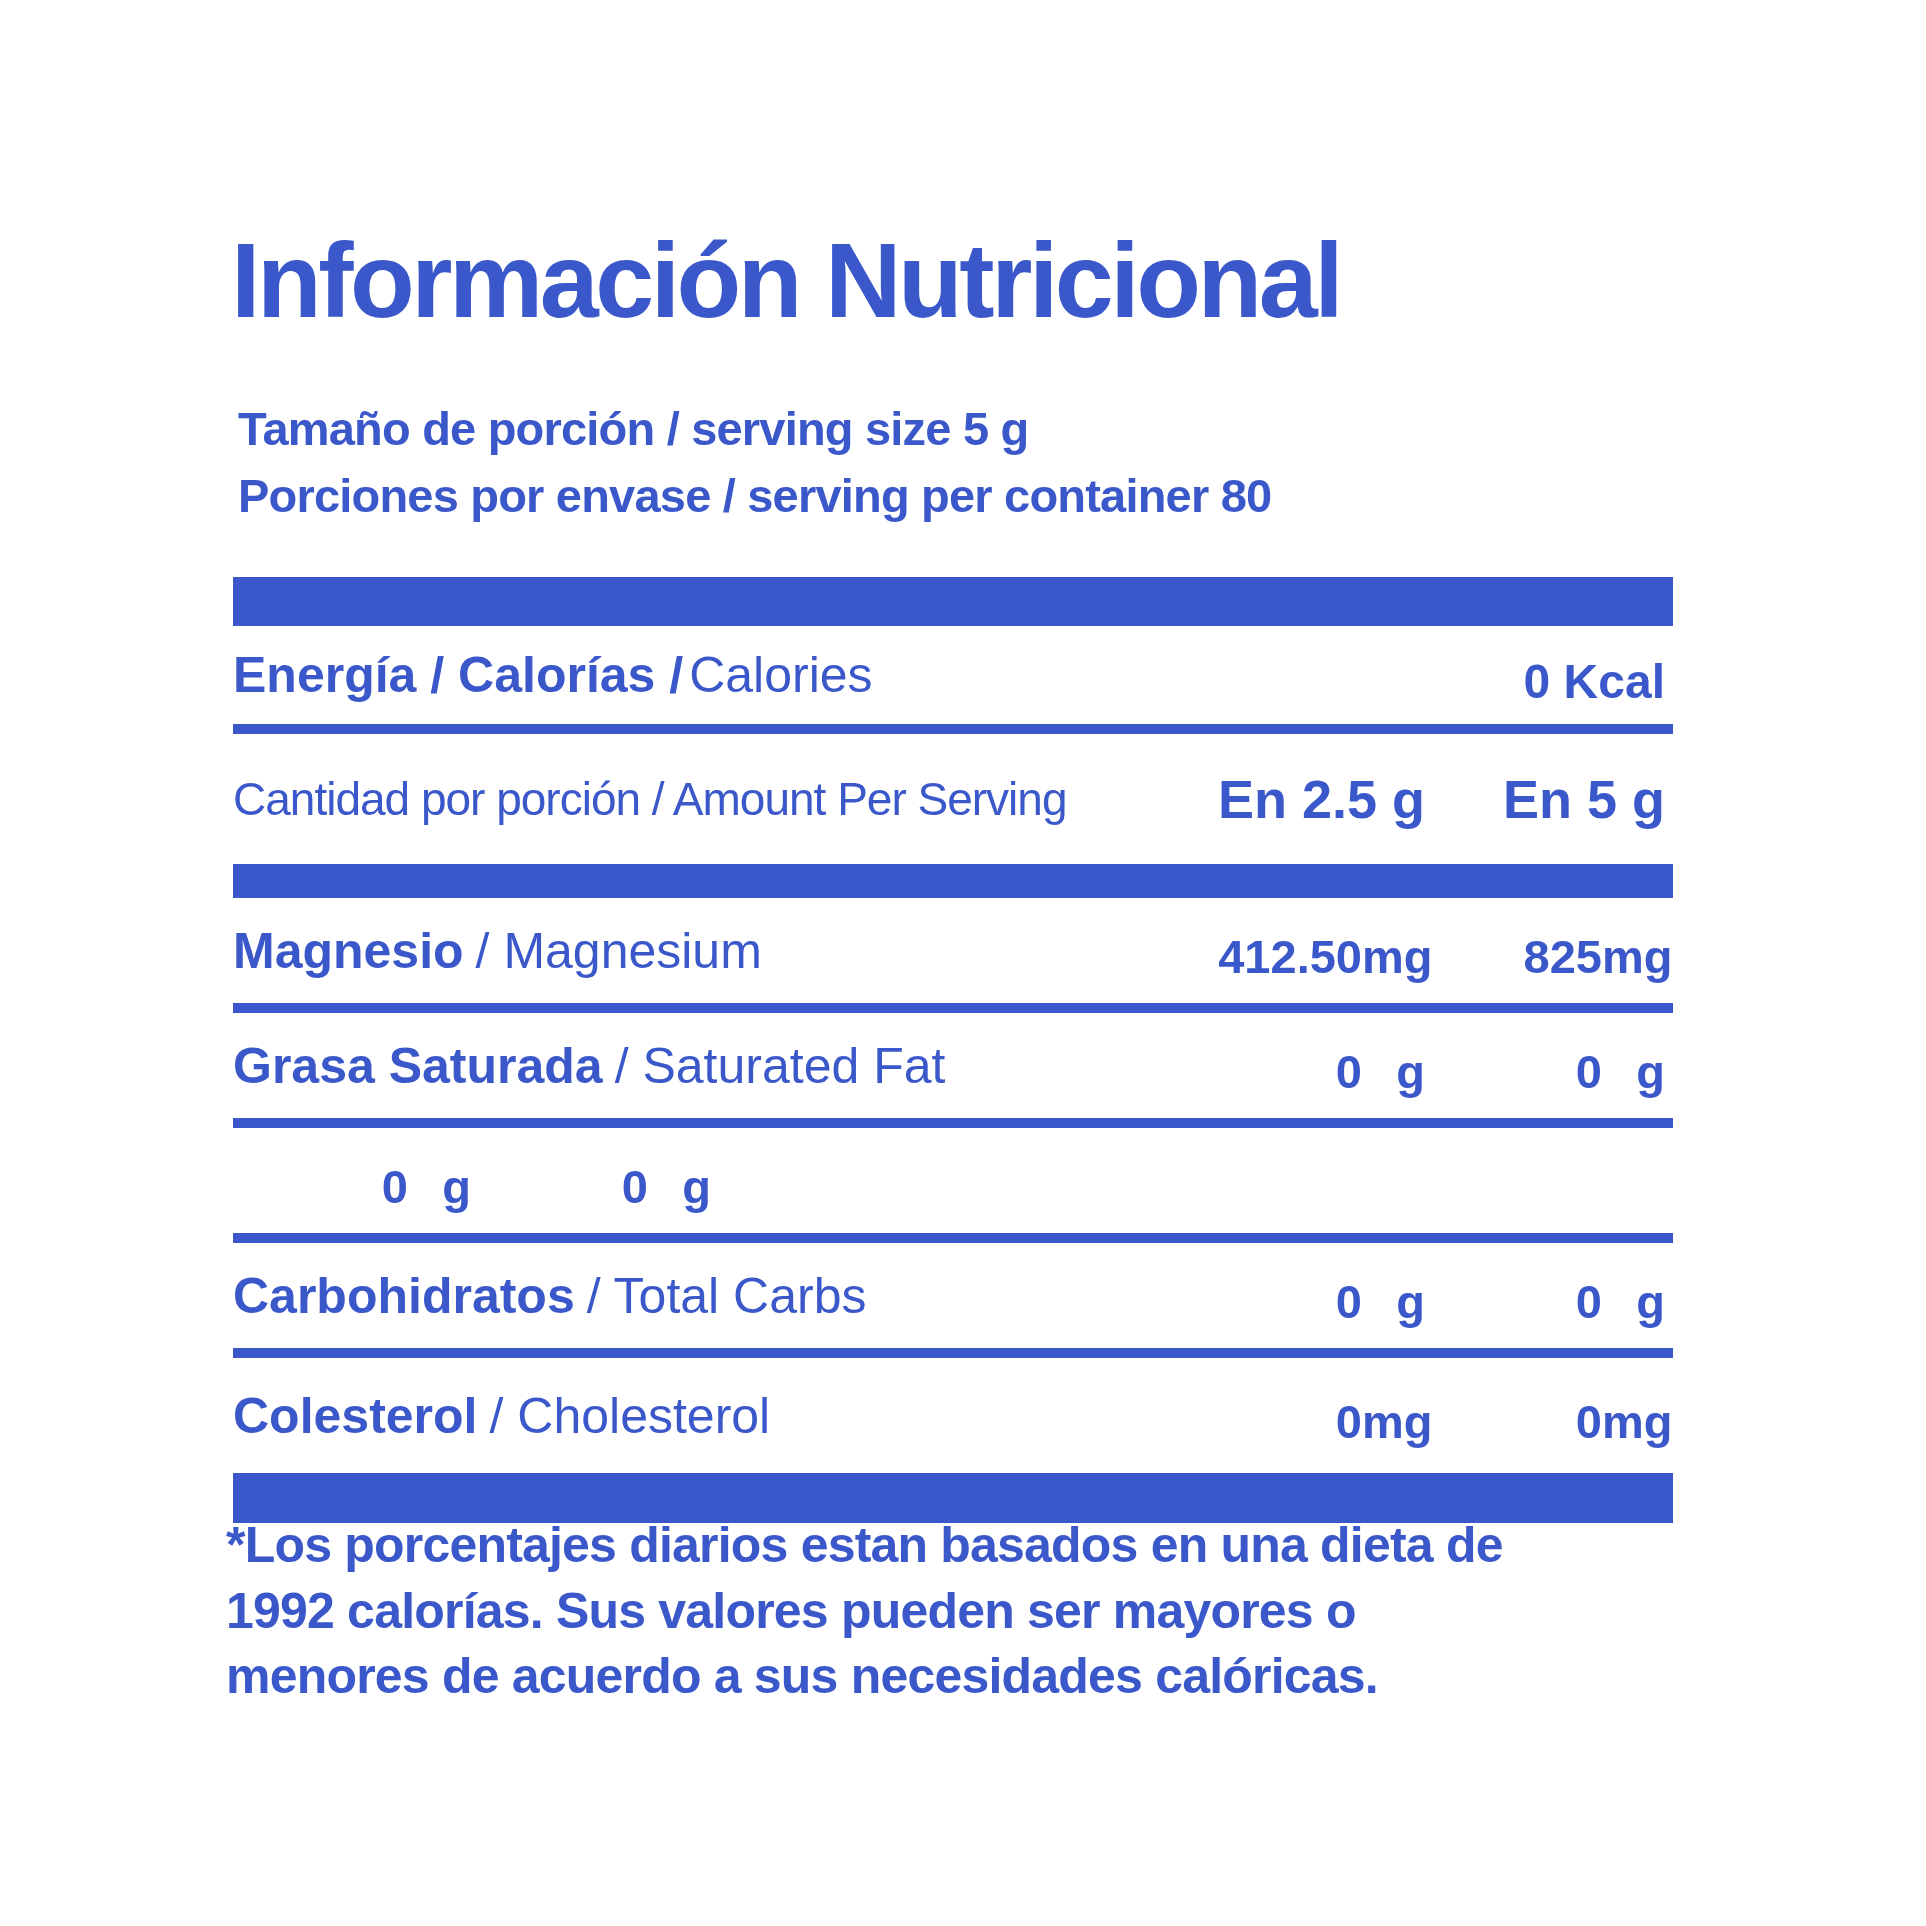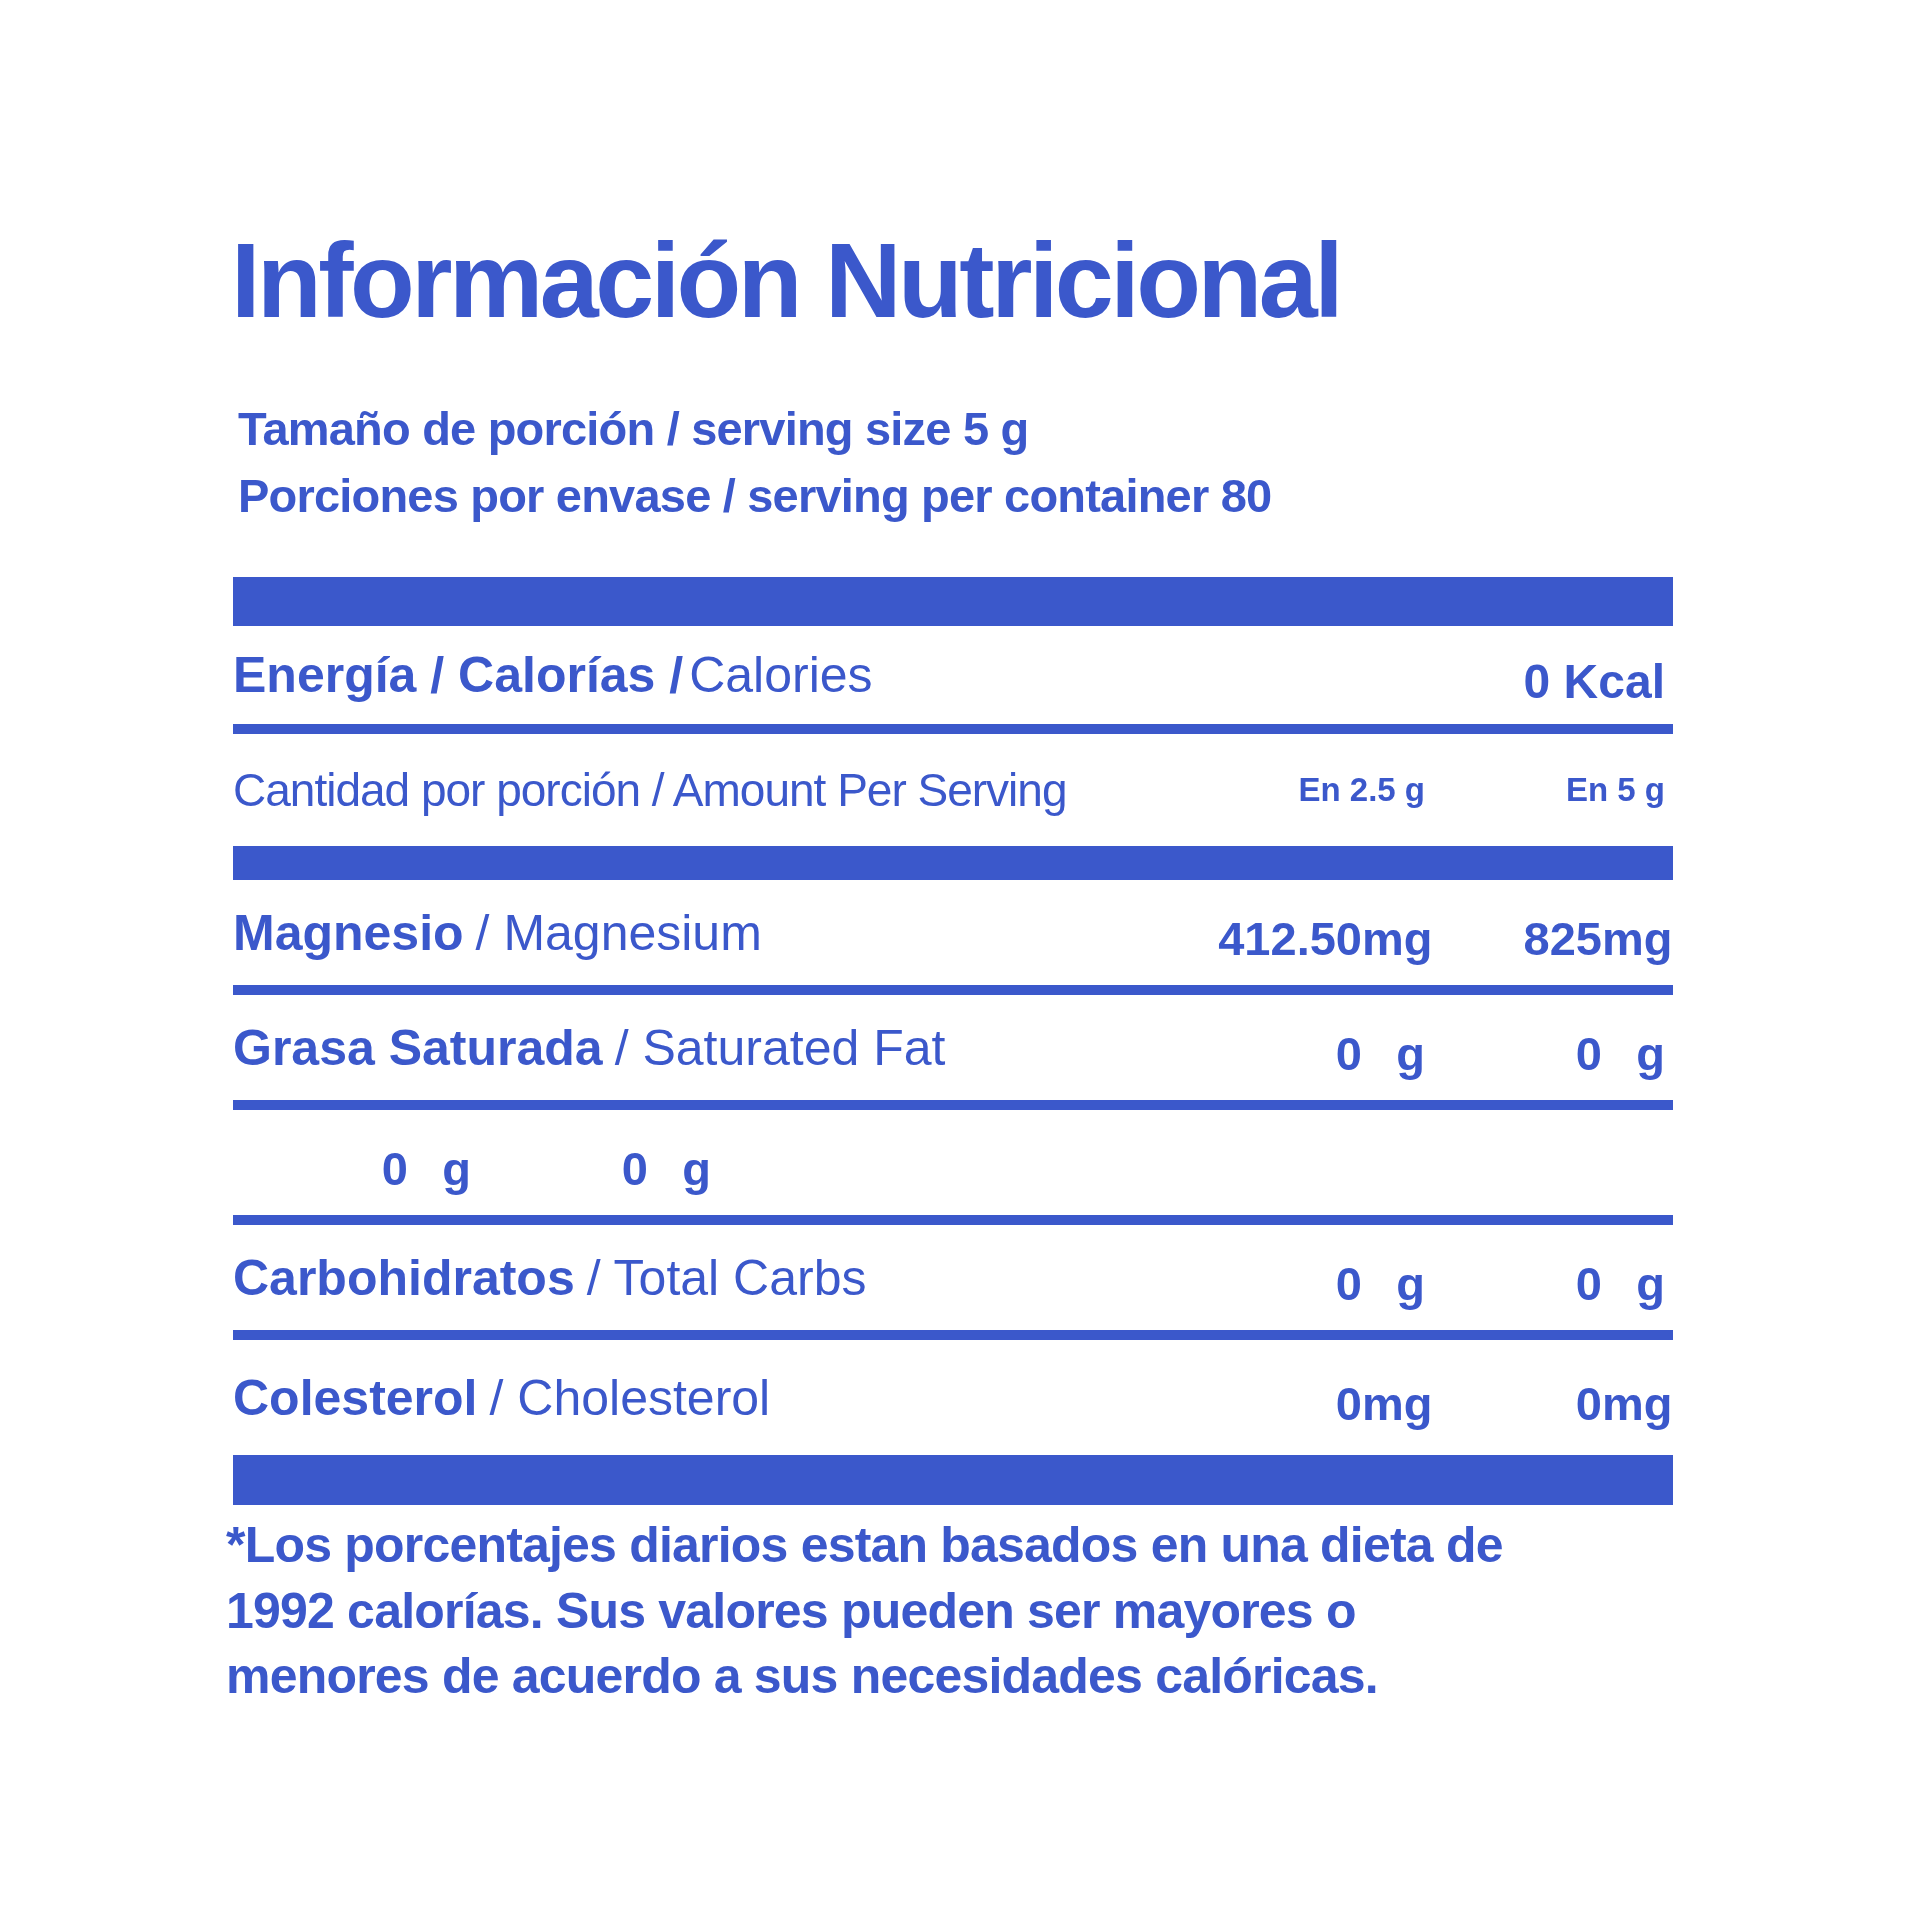--- a/index.html
+++ b/index.html
@@ -34,29 +34,29 @@
   .hr { height: 10px; background: var(--blue); width: 100%; }
 
   .row { display: flex; align-items: center; padding-right: 8px; width: 100%; }
   .row .label { flex: 1; font-size: 50px; white-space: nowrap; }
   .row .label .lt { margin-left: 12px; font-size: 50px; }
 
   .row.energy { height: 98px; }
   .row.energy .label .lt { margin-left: 6px; }
   .row.energy .value { margin-left: auto; font-weight: 700; font-size: 48px; white-space: nowrap; margin-top: 13px; }
 
-  .row.header { height: 112px; }
+  .row.header { height: 130px; }
   .row.header .label { font-weight: 400; font-size: 46px; letter-spacing: -1px; }
 
   .row.nutrient { height: 105px; }
   .row.nutrient.short { height: 115px; }
 
   .c1 { width: 238px; } .c2 { width: 240px; }
   .row.header .c1, .row.header .c2 {
-    font-weight: 700; font-size: 33px; text-align: right; white-space: nowrap;
+    font-weight: 700; font-size: 54px; text-align: right; white-space: nowrap;
   }
   .val {
     display: flex; justify-content: flex-end; align-items: baseline;
     font-weight: 700; font-size: 47px; transform: translateY(6px); white-space: nowrap;
   }
   .val .unit { width: 63px; text-align: right; }
 
   .footnote {
     position: absolute; left: 226px; top: 1513px;
     font-size: 50px; font-weight: 700; line-height: 1.31;

